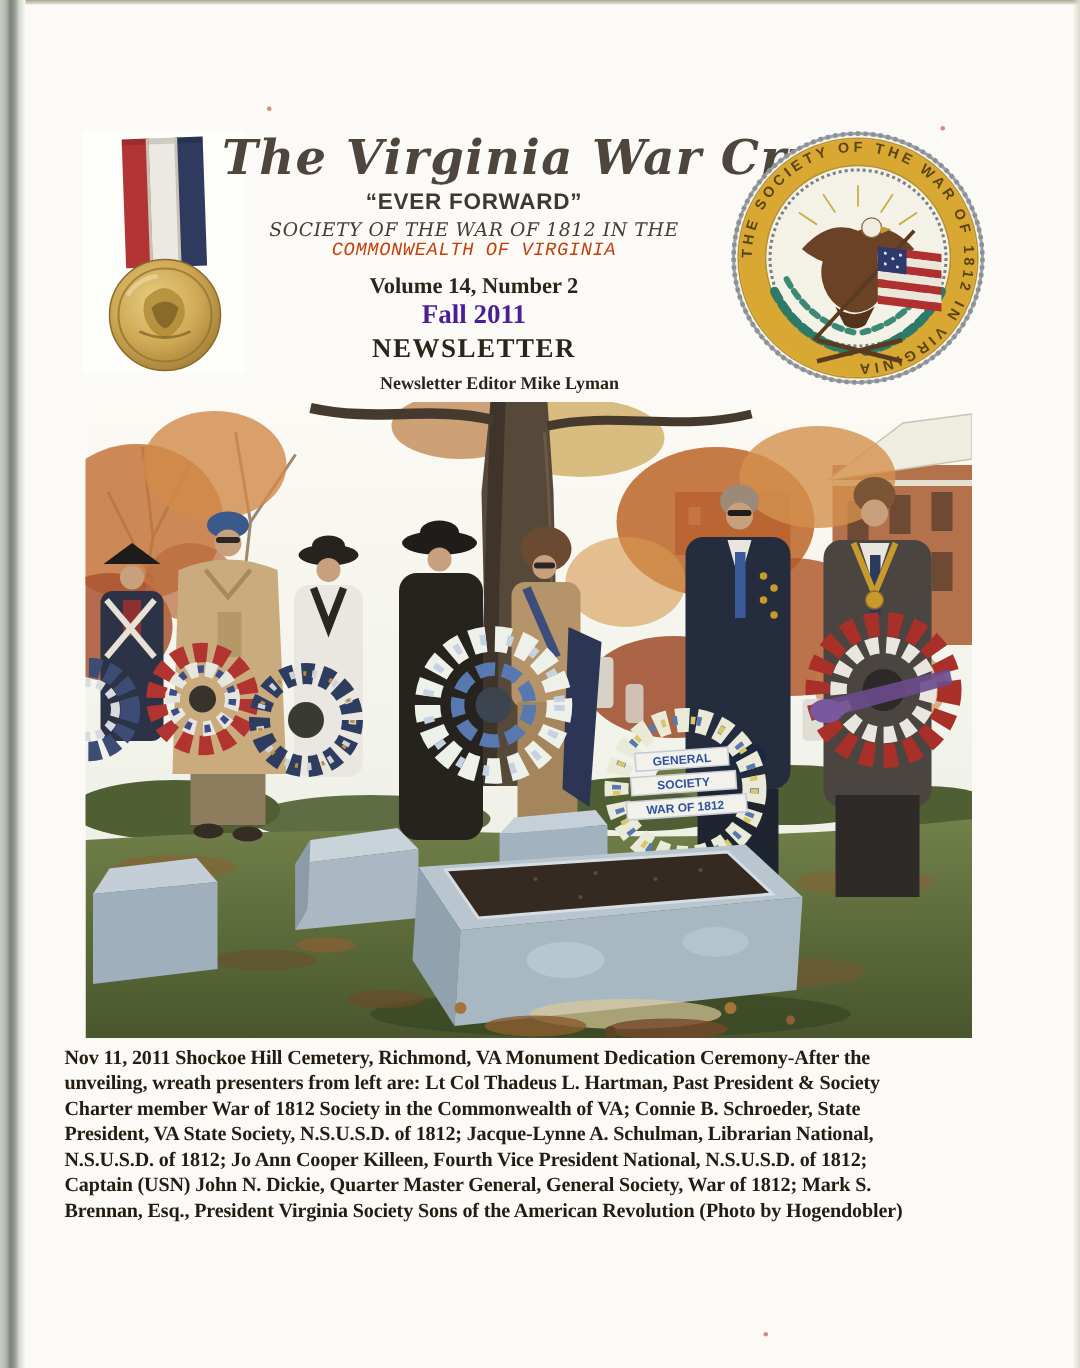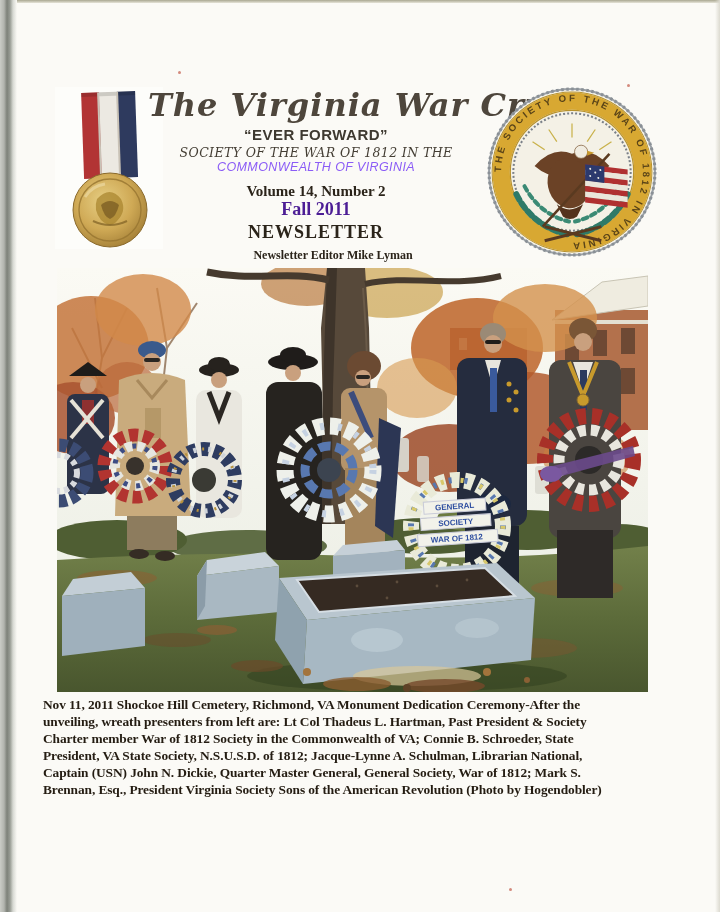--- a/index.html
+++ b/index.html
@@ -19,21 +19,21 @@
   .mast{position:absolute;left:148px;top:0;width:336px;text-align:center;}
   .m-title{position:absolute;left:0;top:86px;width:336px;
     font-family:"DejaVu Serif",serif;font-style:italic;font-weight:bold;
     font-size:32px;letter-spacing:1px;color:#4e463c;white-space:nowrap;}
   .m-motto{position:absolute;left:0;top:126px;width:336px;
     font-family:"Liberation Sans",sans-serif;font-weight:bold;font-size:15px;
     letter-spacing:.5px;color:#3e3930;}
   .m-soc1{position:absolute;left:0;top:145px;width:336px;font-style:italic;
     font-family:"DejaVu Serif",serif;font-size:12.5px;letter-spacing:.4px;color:#433d33;white-space:nowrap;}
   .m-soc2{position:absolute;left:0;top:160px;width:336px;font-style:italic;
-    font-family:Liberation Sans, sans-serif;font-size:12.5px;letter-spacing:.4px;color:#8b5cf6;}
+    font-family:Liberation Mono, monospace;font-size:12.5px;letter-spacing:.4px;color:#c2410c;}
   .m-vol{position:absolute;left:0;top:183px;width:336px;font-weight:bold;font-size:15px;color:#2b241a;}
   .m-issue{position:absolute;left:0;top:199px;width:336px;font-weight:bold;font-size:18px;color:#4c1d95;}
   .m-pub{position:absolute;left:0;top:222px;width:336px;font-weight:bold;font-size:18px;
     letter-spacing:1px;color:#2b241a;}
   .m-ed{position:absolute;left:17px;top:248px;width:336px;font-weight:bold;font-size:12px;color:#2b241a;}
 
   .photo{position:absolute;left:57px;top:268px;width:591px;height:424px;}
   .photo svg{display:block;}
 
   .caption{position:absolute;left:43px;top:696px;width:606px;
@@ -387,16 +387,17 @@
           <circle cx="470" cy="412" r="3" fill="#8a6034"></circle>
       </g>
     </svg>
   </div>
 
   <div class="caption">
     <div>Nov 11, 2011 Shockoe Hill Cemetery, Richmond, VA Monument Dedication Ceremony-After the</div>
     <div>unveiling, wreath presenters from left are: Lt Col Thadeus L. Hartman, Past President &amp; Society</div>
     <div>Charter member War of 1812 Society in the Commonwealth of VA; Connie B. Schroeder, State</div>
     <div>President, VA State Society, N.S.U.S.D. of 1812; Jacque-Lynne A. Schulman, Librarian National,</div>
+    <div>N.S.U.S.D. of 1812; Jo Ann Cooper Killeen, Fourth Vice President National, N.S.U.S.D. of 1812;</div>
     <div>Captain (USN) John N. Dickie, Quarter Master General, General Society, War of 1812; Mark S.</div>
     <div>Brennan, Esq., President Virginia Society Sons of the American Revolution (Photo by Hogendobler)</div>
   </div>
 </div>
 
 </body></html>

